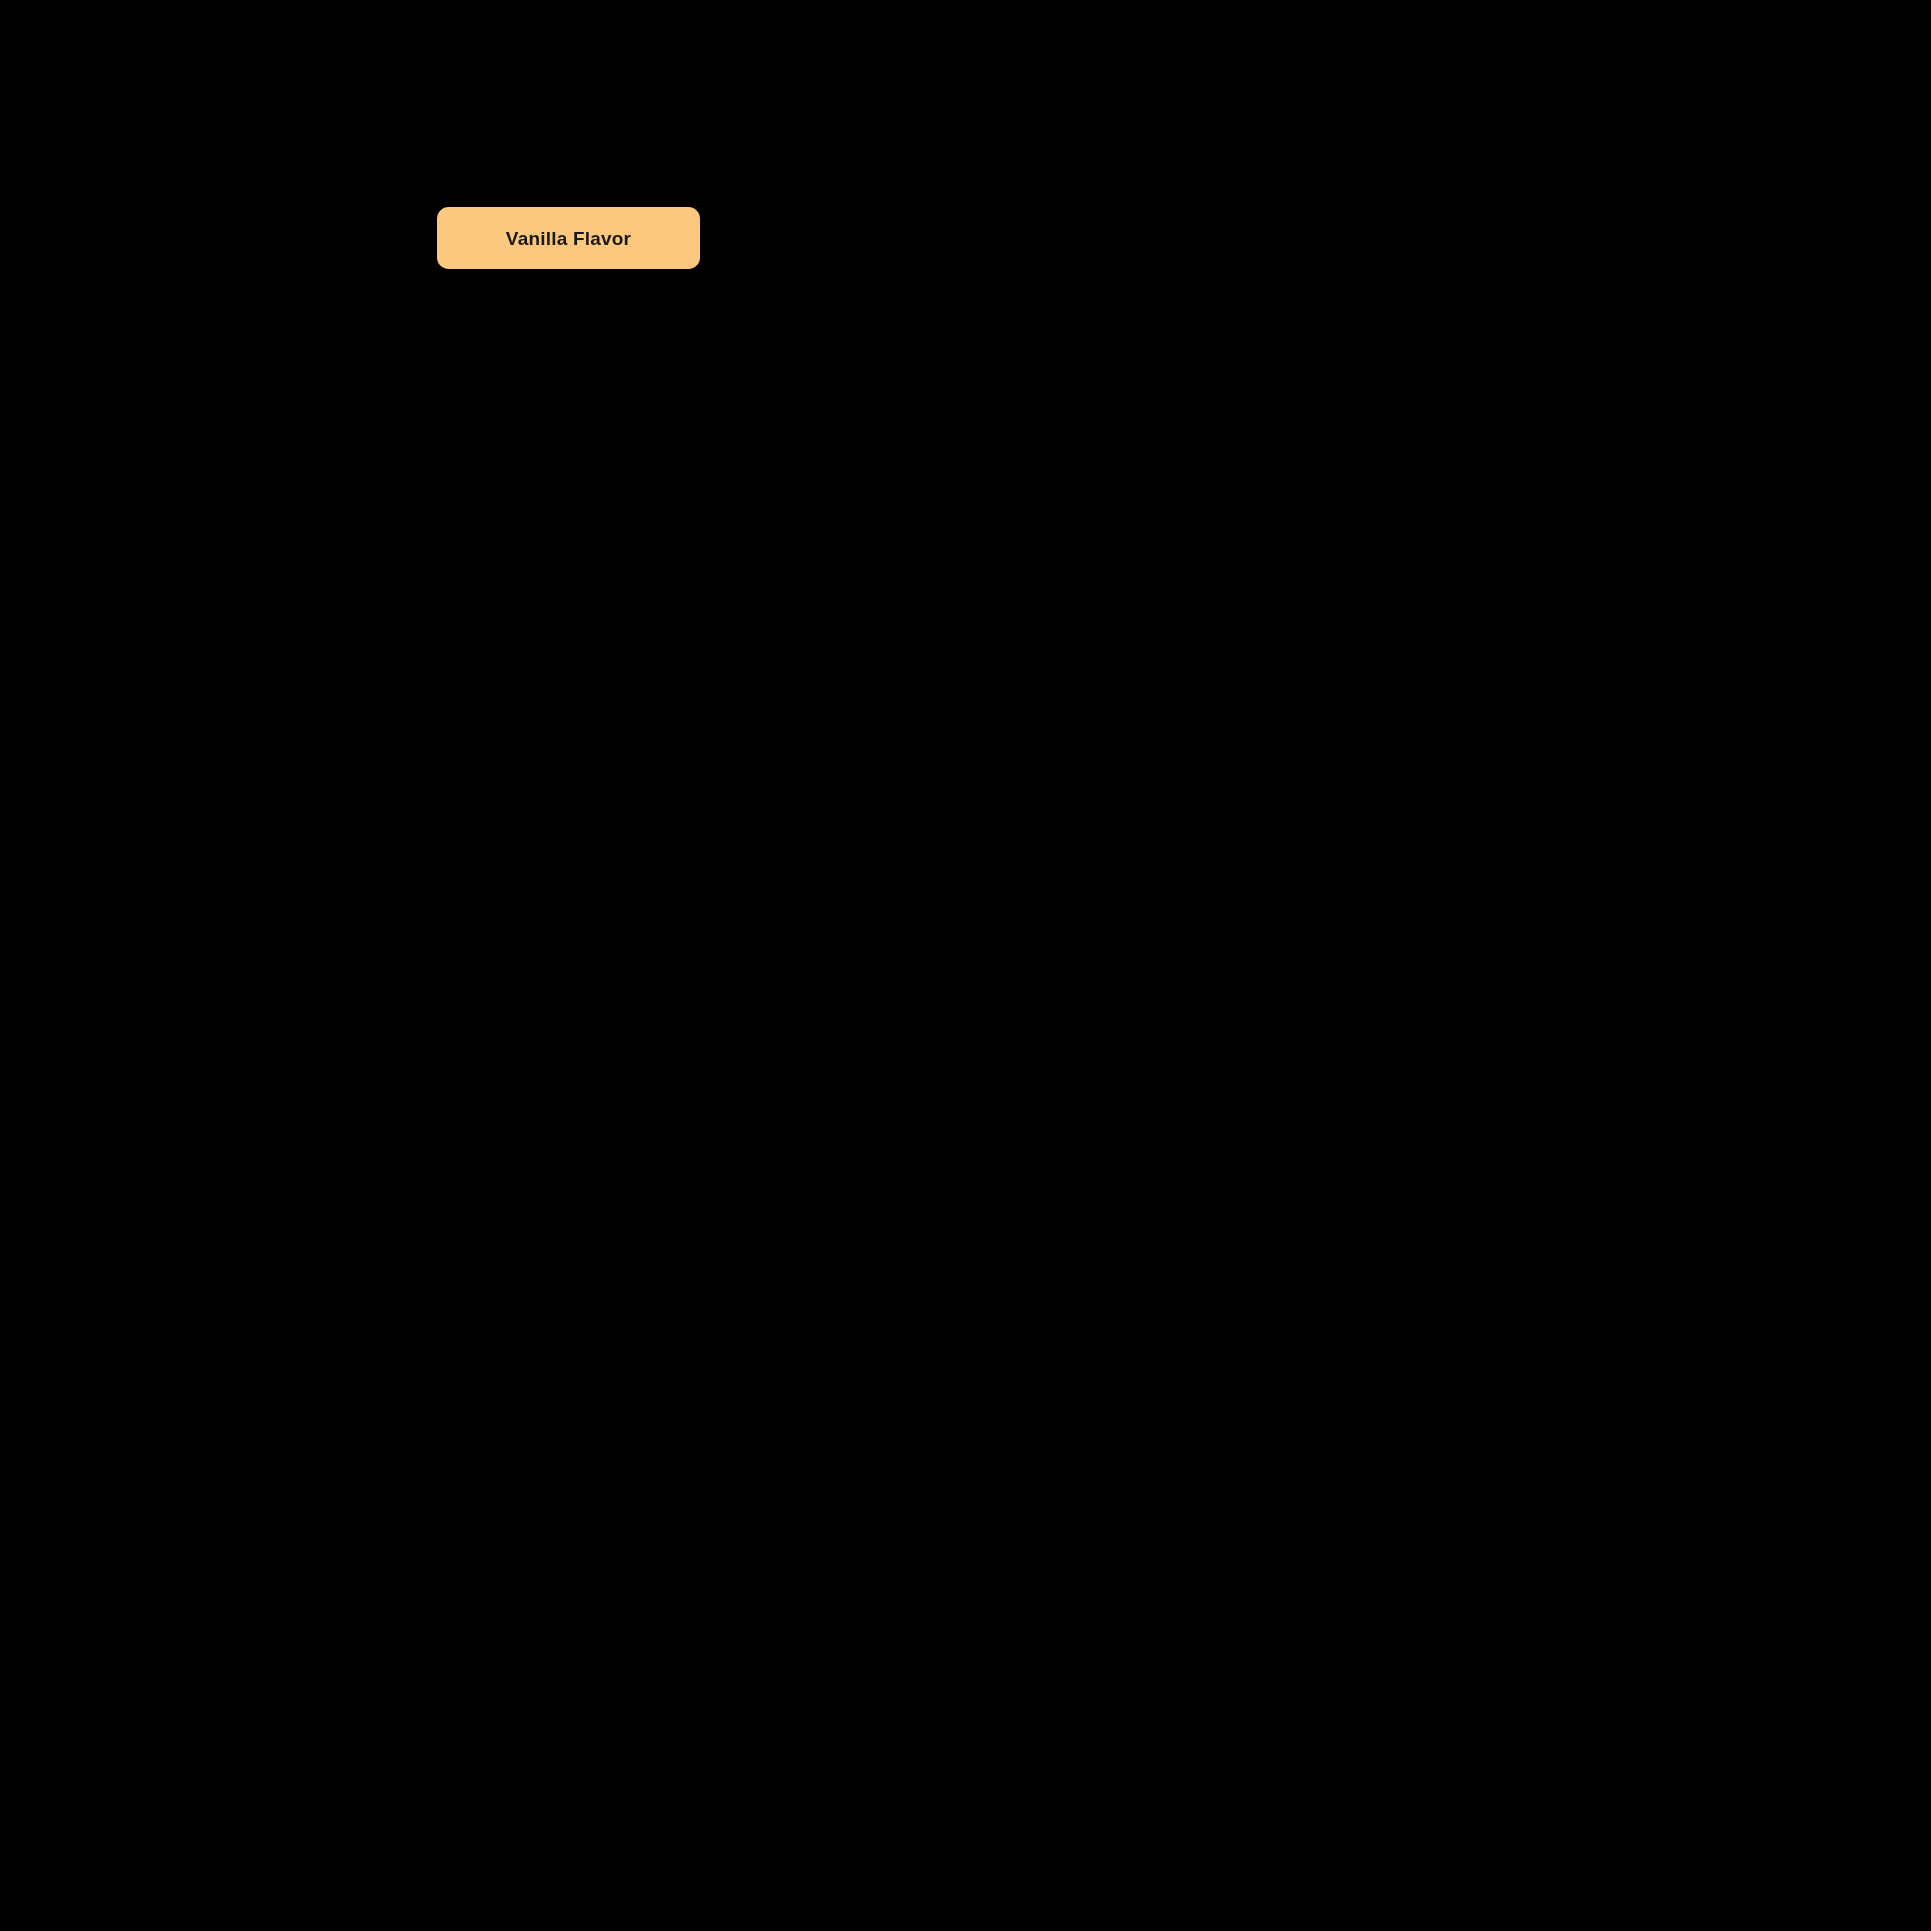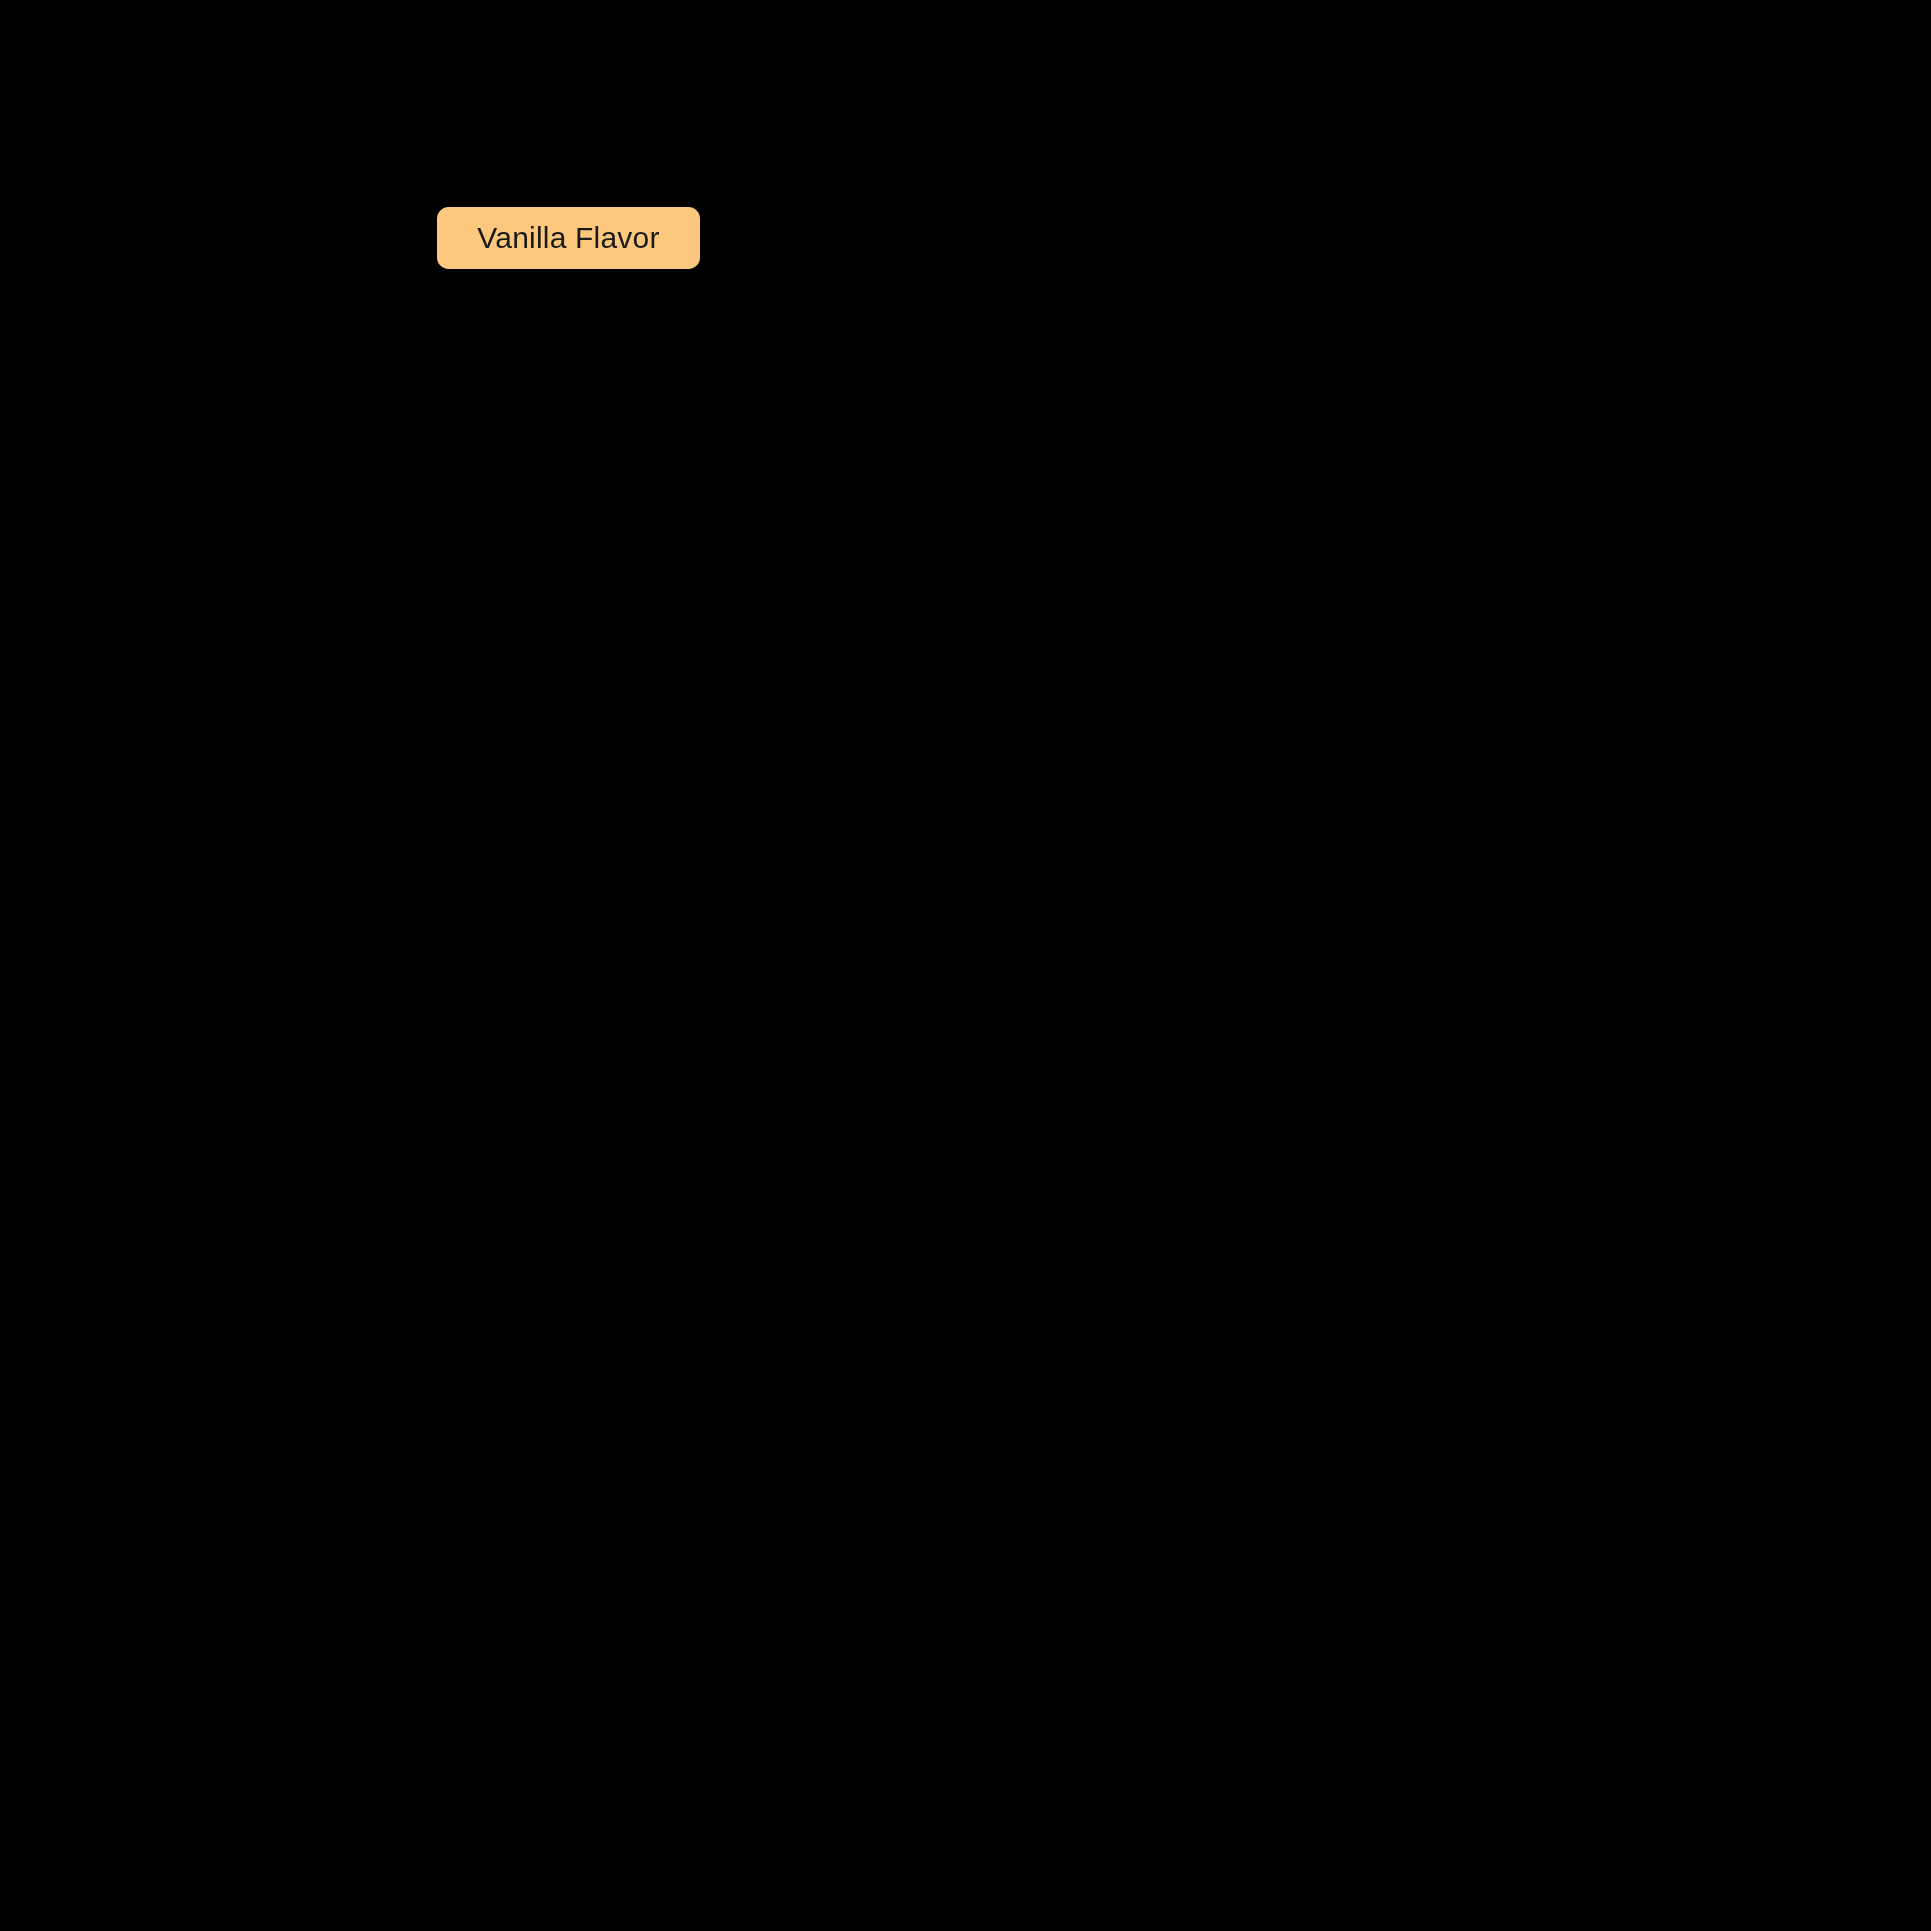--- a/index.html
+++ b/index.html
@@ -27,22 +27,22 @@
     box-sizing: border-box;
     border: none;
     border-radius: 11.6px;
     display: flex;
     align-items: center;
     justify-content: center;
     cursor: pointer;
     padding: 0;
   }
   .flavor-node .node-label {
-    font-size: 30px;
-    font-weight: 400;
+    font-size: 19px;
+    font-weight: 700;
     letter-spacing: 0.2px;
     line-height: 1;
     white-space: nowrap;
     user-select: none;
   }
 </style>
 </head>
 <body>
 
 <div class="diagram-canvas" style="background: rgb(0, 0, 0);">

